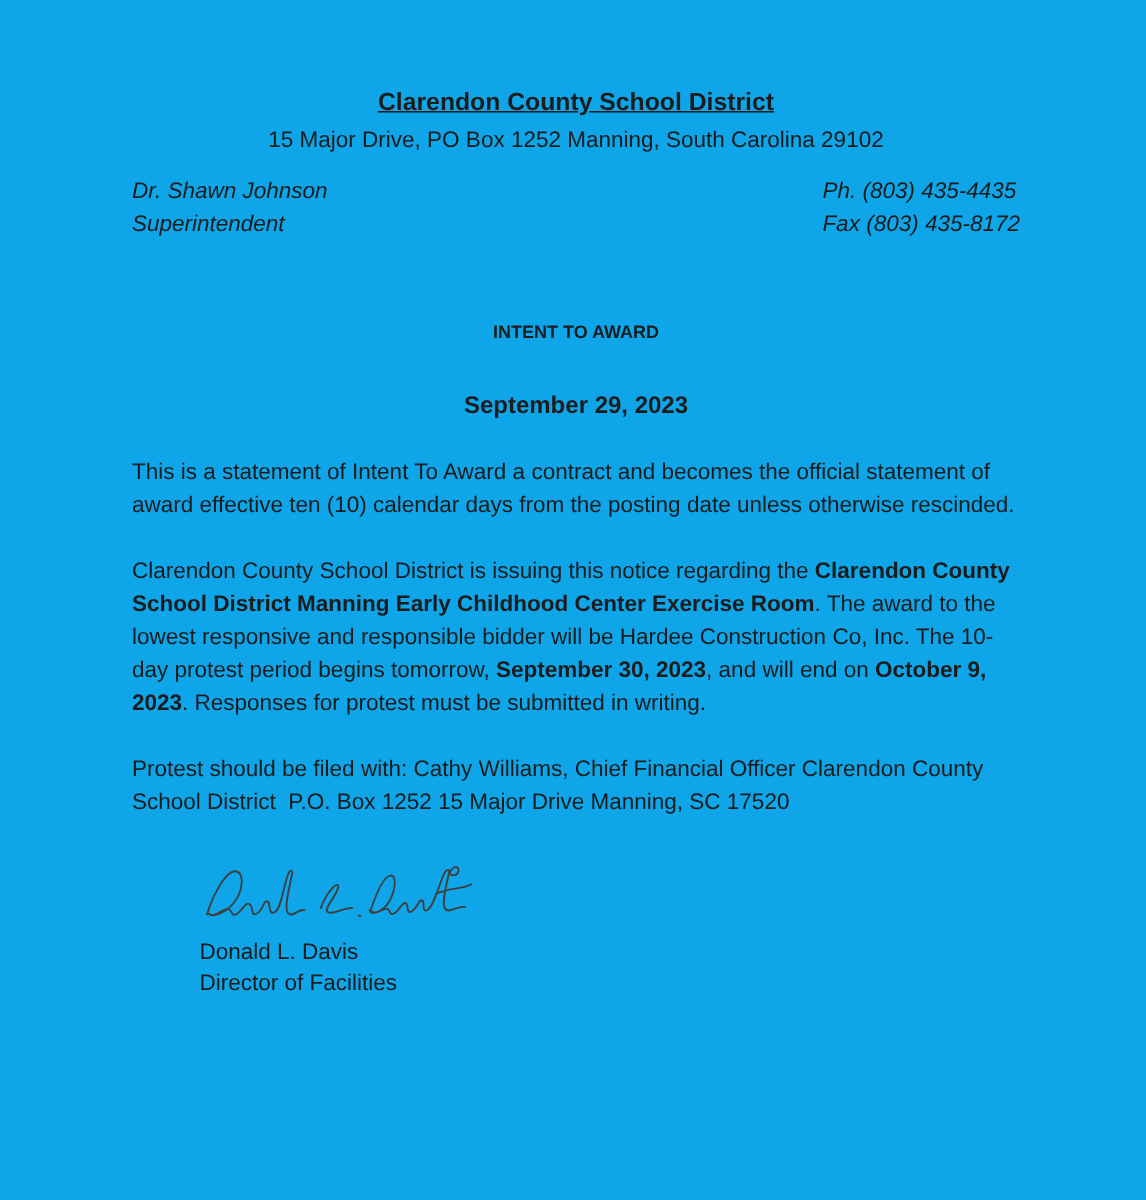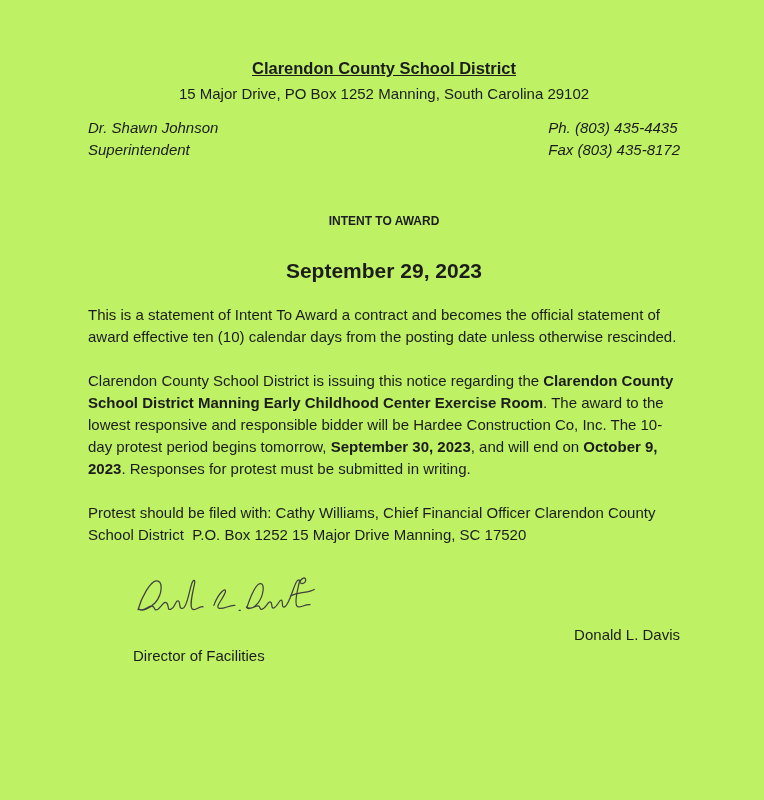--- a/index.html
+++ b/index.html
@@ -5,21 +5,21 @@
   html,body{margin:0;padding:0;background:#ffffff;}
   body{width:764px;height:800px;overflow:hidden;}
   .doc{
     box-sizing:border-box;
     width:764px;height:800px;
     padding:58px 84px 0 88px;
     font-family:"Liberation Sans","DejaVu Sans",sans-serif;
     font-size:15px;
     line-height:22px;
     color:#1c1c1c;
-    background:#bef264;
+    background:#0ea5e9;
   }
   .center{text-align:center;}
   .district-name{
     font-size:16.5px;
     font-weight:bold;
     text-decoration:underline;
     line-height:21px;
     margin:0;
   }
   .address-line{margin-top:4px;}
@@ -29,35 +29,35 @@
     margin-top:12px;
   }
   .contact-col{line-height:22px;font-style:italic;}
   .notice-title{
     font-weight:bold;
     font-size:12px;
     margin-top:49px;
   }
   .notice-date{
     font-weight:bold;
-    font-size:21px;
+    font-size:16px;
     margin-top:28px;
   }
   .para{
     margin:22px 0 0 0;
     white-space:pre-wrap;
   }
   .para .b{font-weight:bold;}
   .para.bold-line{font-weight:bold;}
   .signature-block{
     margin-top:24px;
     margin-left:45px;
   }
   .signature-svg{display:block;}
-  .sig-name{margin-top:2px;line-height:21px;text-align:right;}
+  .sig-name{margin-top:2px;line-height:21px;}
   .sig-title{line-height:21px;}
 </style>
 </head>
 <body>
 
 <div class="doc">
 
   <div class="center district-name">Clarendon County School District</div>
 
   <div class="center address-line">15 Major Drive, PO Box 1252 Manning, South Carolina 29102</div>

